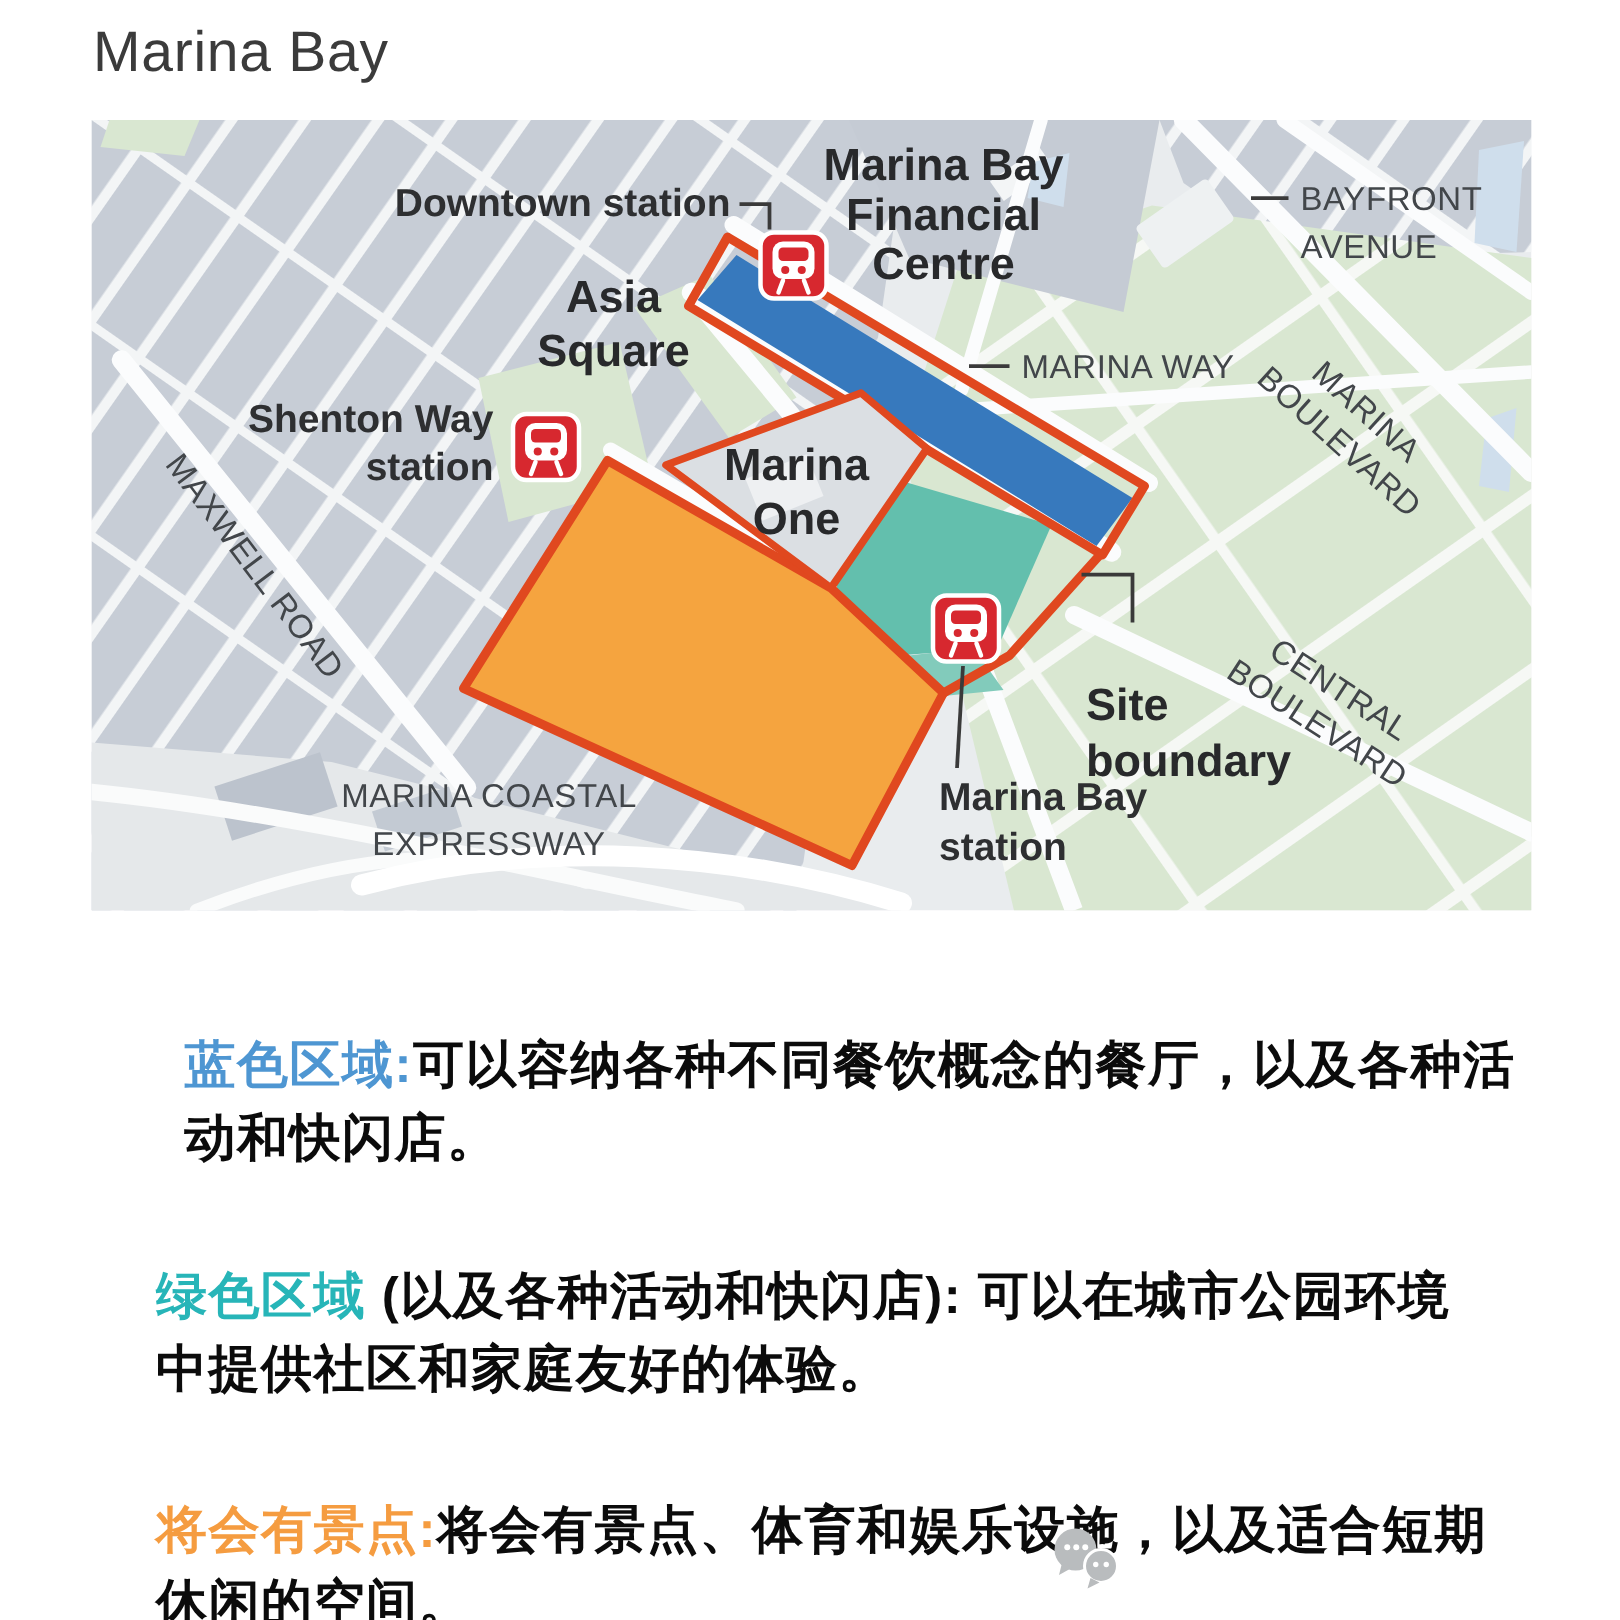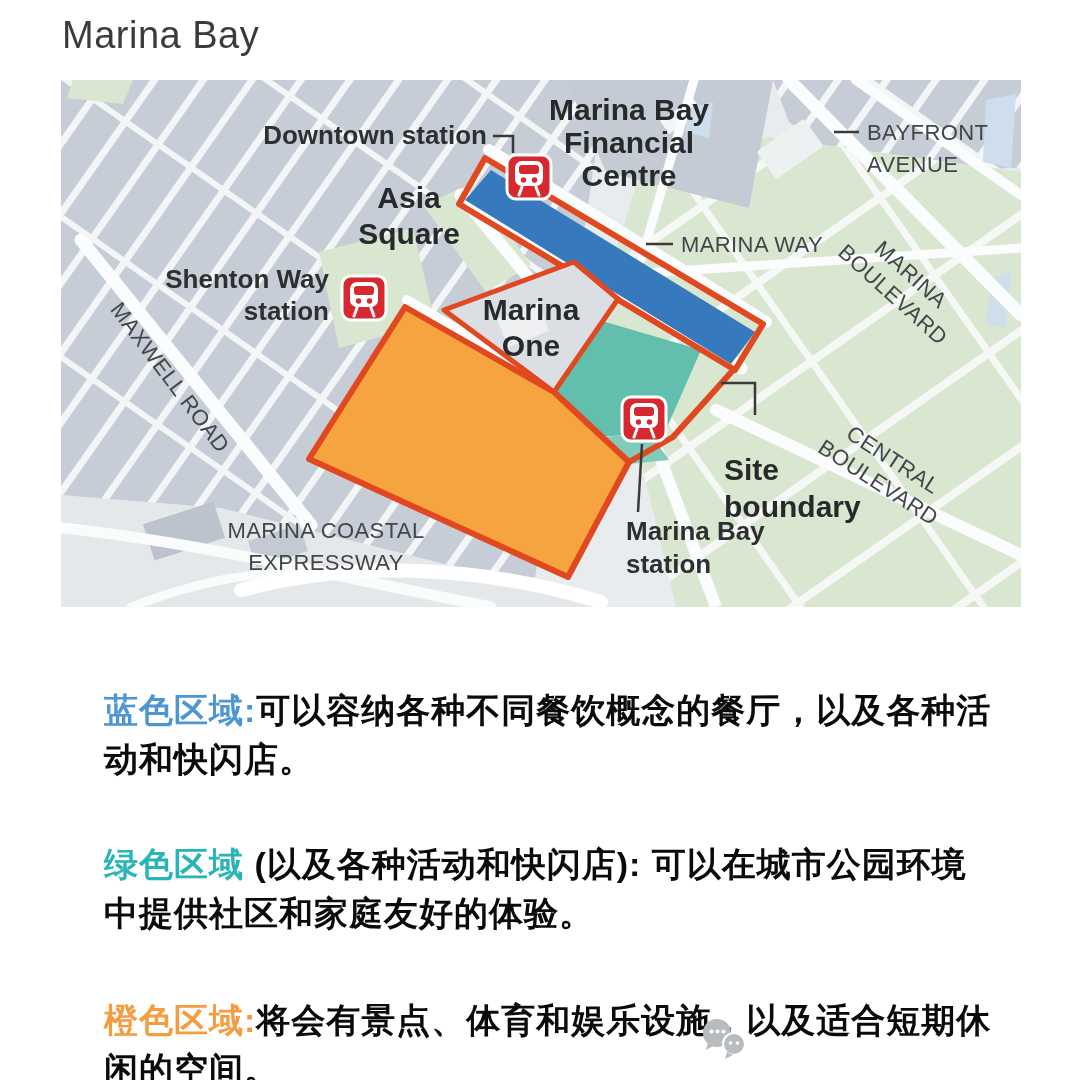--- a/index.html
+++ b/index.html
@@ -21,21 +21,21 @@
   .lbl-road{fill:#42464a;font-size:22px;font-weight:400;letter-spacing:.4px;}
 
   
   .legend-para{
     position:absolute;left:104px;width:888px;font-size:34px;line-height:49px;
     font-weight:700;color:#0b0b0b;letter-spacing:1px;
   }
   .legend-head-blue{color:#4E96D2;}
   .legend-head-green{color:#27B5B8;}
   .legend-head-orange{color:#F59C40;}
-  #para-blue{top:652px;}
+  #para-blue{top:652px;margin-left:19px;}
   #para-green{top:806px;}
   #para-orange{top:962px;}
 
   .watermark{
     position:absolute;left:700px;top:1018px;display:flex;align-items:center;
     color:#b9b9b9;font-size:31px;font-weight:400;letter-spacing:.5px;
   }
   .watermark .wm-icon{margin-right:12px;display:block;}
 </style>
 </head>
@@ -178,21 +178,21 @@
 
   <text class="lbl-road" x="265" y="458" text-anchor="middle">MARINA COASTAL</text>
   <text class="lbl-road" x="265" y="490" text-anchor="middle">EXPRESSWAY</text>
 </svg>
 </div>
 
 <p class="legend-para" id="para-blue"><span class="legend-head-blue">蓝色区域:</span><span>可以容纳各种不同餐饮概念的餐厅，以及各种活动和快闪店。</span></p>
 
 <p class="legend-para" id="para-green"><span class="legend-head-green">绿色区域</span><span> (以及各种活动和快闪店): 可以在城市公园环境中提供社区和家庭友好的体验。</span></p>
 
-<p class="legend-para" id="para-orange"><span class="legend-head-orange">橙色区域:</span><span>将会有景点、体育和娱乐设施，以及适合短期休闲的空间。</span></p>
+<p class="legend-para" id="para-orange"><span class="legend-head-orange">将会有景点:</span><span>将会有景点、体育和娱乐设施，以及适合短期休闲的空间。</span></p>
 
 <div class="watermark">
   <svg class="wm-icon" width="52" height="44" viewBox="0 0 52 44">
     <circle cx="17" cy="15" r="14" fill="#b9bcbe"></circle>
     <path d="M8,24 L6,32 L15,27 Z" fill="#b9bcbe"></path>
     <circle cx="11.5" cy="13.5" r="2" fill="#ffffff"></circle>
     <circle cx="17.5" cy="13.5" r="2" fill="#ffffff"></circle>
     <circle cx="23.5" cy="13.5" r="2" fill="#ffffff"></circle>
     <circle cx="34" cy="26" r="11" fill="#b9bcbe" stroke="#ffffff" stroke-width="2"></circle>
     <path d="M27,34 L25,41 L33,37 Z" fill="#b9bcbe"></path>

